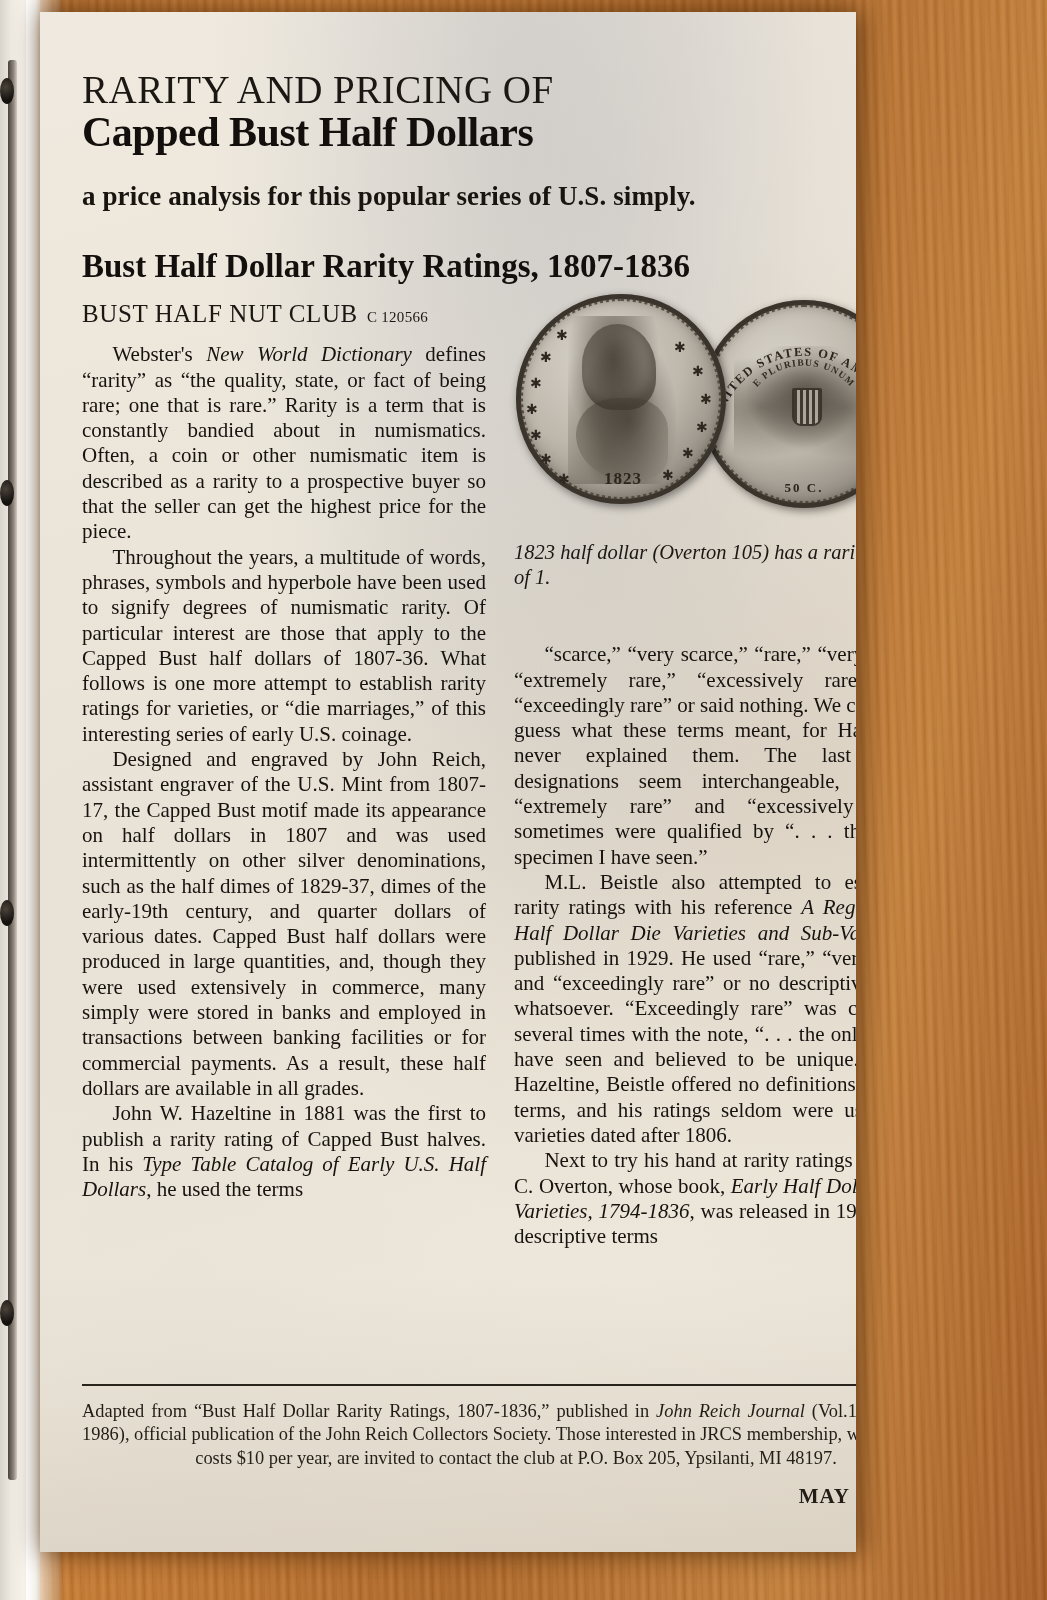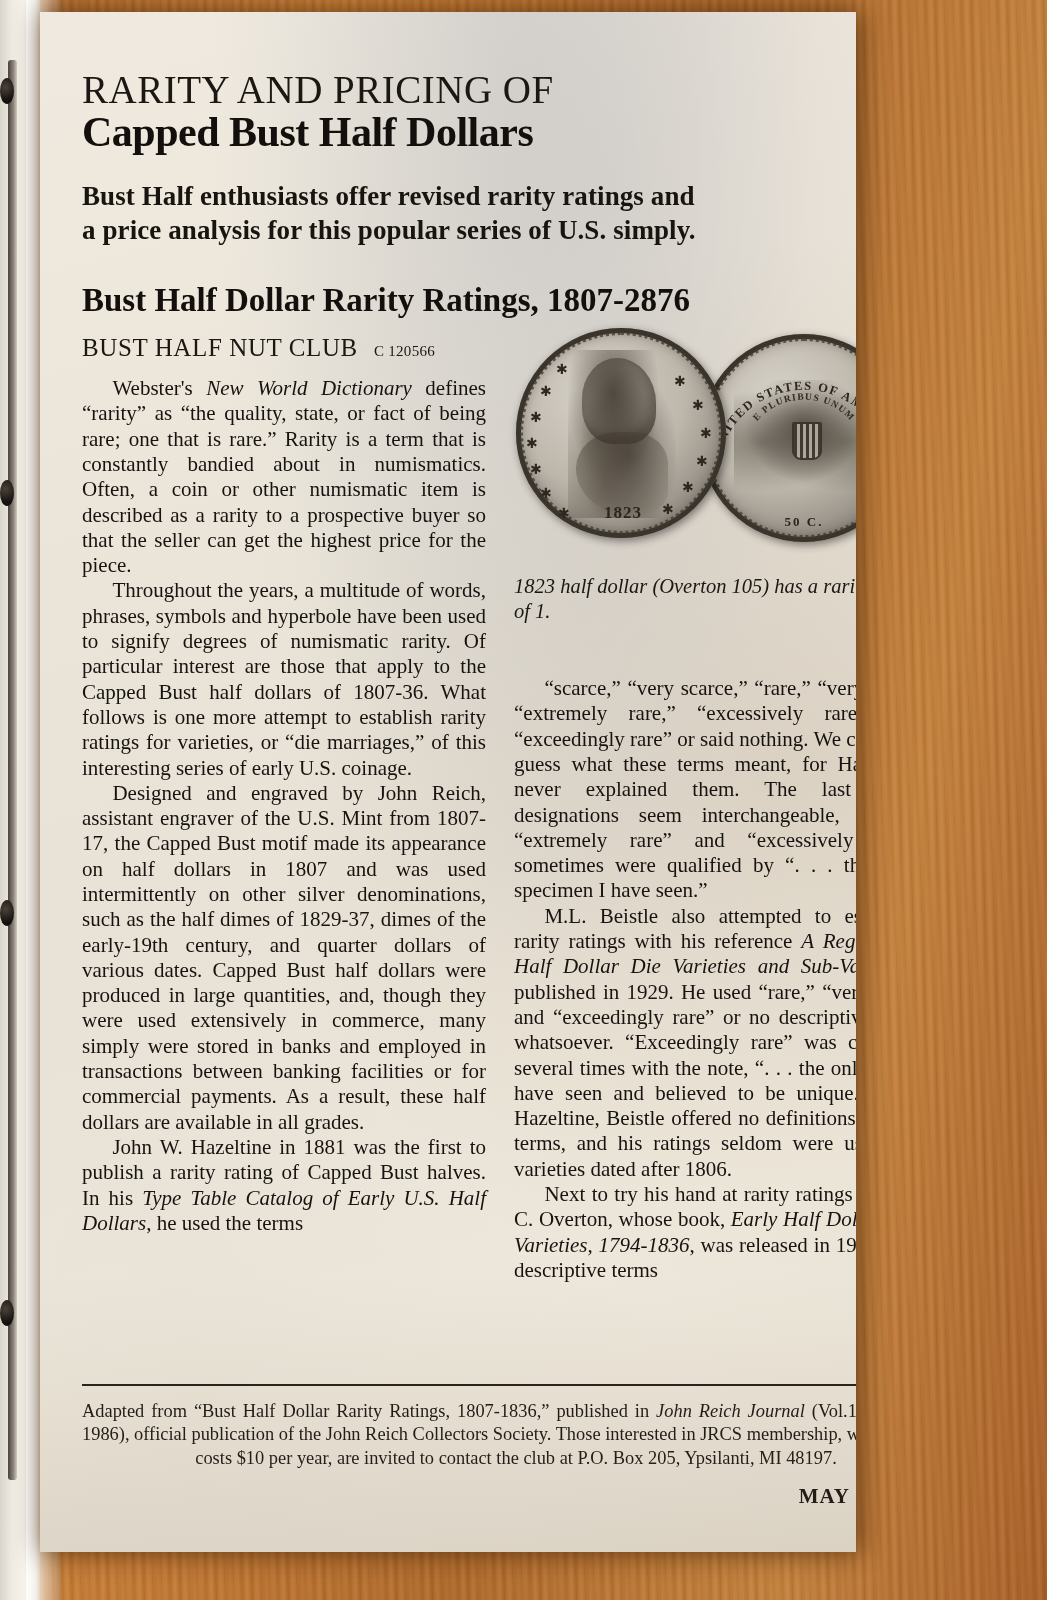--- a/index.html
+++ b/index.html
@@ -70,21 +70,21 @@
   }
   .deck{
     font-size:27px;line-height:1.25;color:#18140f;font-weight:700;
     margin:0 0 34px 0;letter-spacing:.1px;
   }
   .sec-title{
     font-size:33px;line-height:1.1;color:#120f0c;font-weight:700;
     margin:0 0 16px 0;
   }
   .byline{font-size:25px;color:#1b1713;letter-spacing:.6px;margin:0 0 14px 0;}
-  .byline .code{font-size:15px;letter-spacing:.3px;margin-left:16px;}
+  .byline .code{font-size:15px;letter-spacing:.3px;margin-left:9px;}
 
   
   #cols{position:relative;margin-top:6px;}
   .col{position:absolute;top:0;width:404px;}
   .col.left{left:0;}
   .col.right{left:432px;}
   .body p{
     margin:0;font-size:21px;line-height:1.205;color:#171310;
     text-align:justify;text-indent:1.45em;
     -webkit-hyphens:none;hyphens:none;
@@ -194,25 +194,24 @@
 </div>
 <div id="curl"></div>
 
 <div id="page">
   <div id="page-inner">
 
     <div class="kicker">RARITY AND PRICING OF</div>
     <h1 class="headline">Capped Bust Half Dollars</h1>
 
     <div class="deck">
-      <div>Bust Half enthusiasts offer revised rarity ratings and</div>
       <div>a price analysis for this popular series of U.S. simply.</div>
     </div>
 
-    <h2 class="sec-title">Bust Half Dollar Rarity Ratings, 1807-2876</h2>
+    <h2 class="sec-title">Bust Half Dollar Rarity Ratings, 1807-1836</h2>
 
     <div class="byline">
       <span>BUST HALF NUT CLUB</span><span class="code">C 120566</span>
     </div>
 
     <div id="cols">
 
       <div id="photo">
 
         <div class="coin" id="obv">

